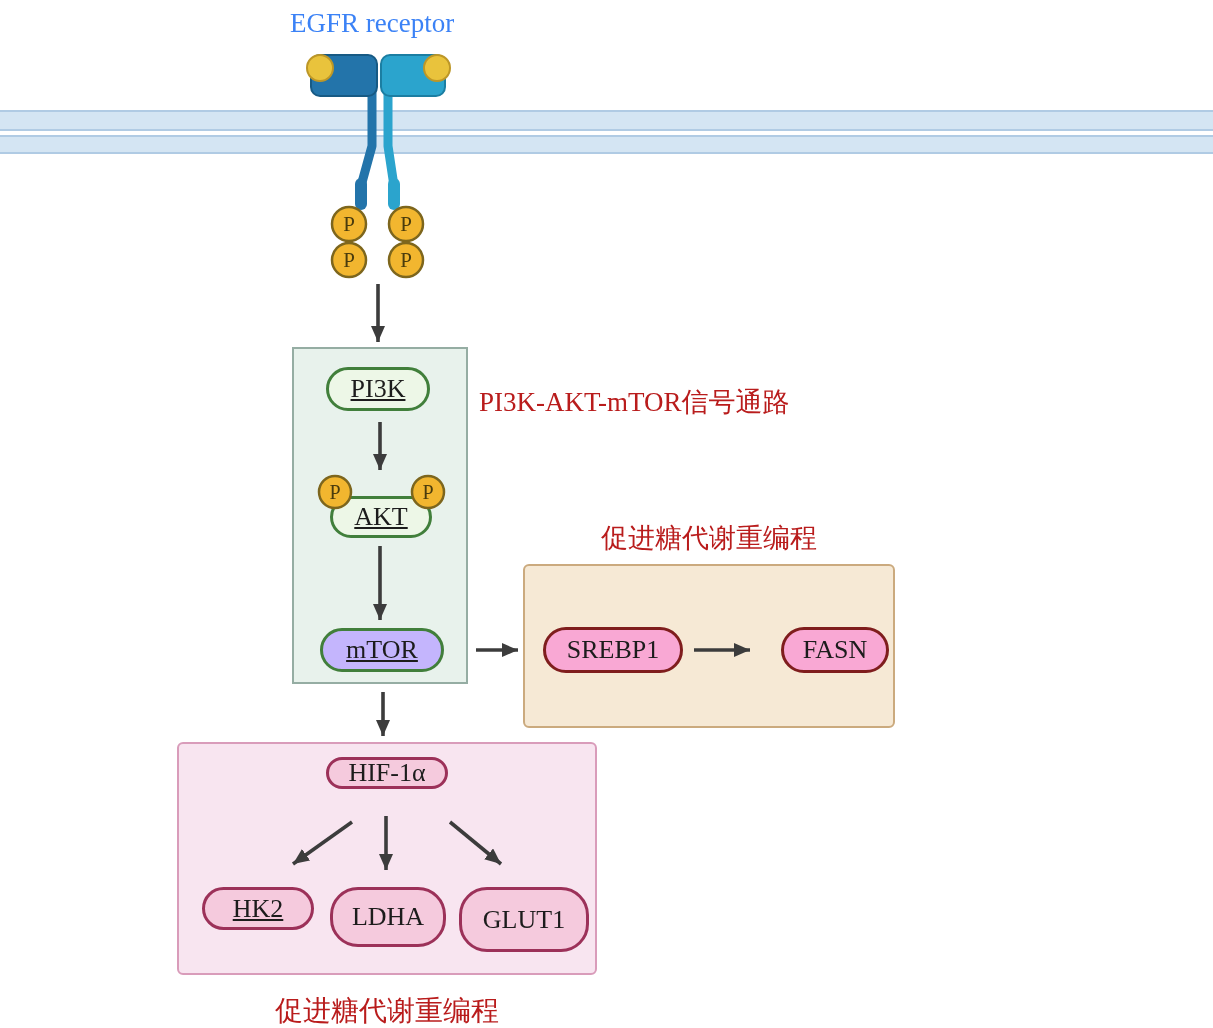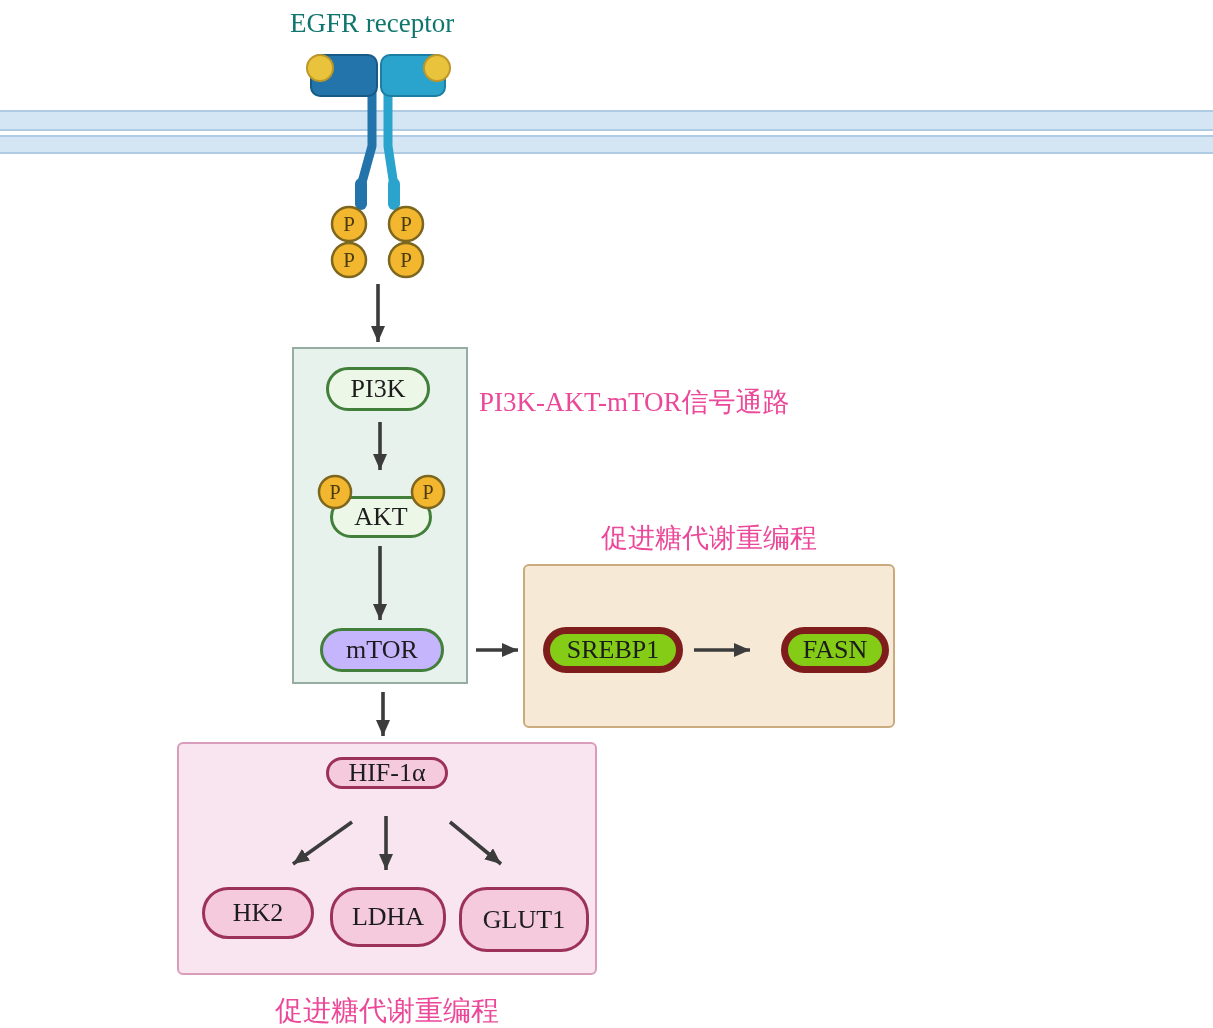--- a/index.html
+++ b/index.html
@@ -8,41 +8,41 @@
     position:relative; width:1213px; height:1028px; background:#ffffff;
     font-family:"Liberation Serif","DejaVu Serif",serif; overflow:hidden;
   }
   
   .band { position:absolute; left:0; width:100%; background:#d4e5f3;
           border-top:2px solid #b0cbe4; border-bottom:2px solid #b0cbe4; }
   .band.top { top:110px; height:21px; }
   .band.bottom { top:135px; height:19px; }
 
   
-  .label { position:absolute; color:#ec4899; white-space:nowrap; }
-  .egfr-label { top:8px; left:290px; font-size:27px; color:#0f766e; }
+  .label { position:absolute; color:#b91c1c; white-space:nowrap; }
+  .egfr-label { top:8px; left:290px; font-size:27px; color:#3b82f6; }
   .pathway-label { left:479px; top:384px; font-size:27px; }
   .lipid-label { left:523px; top:520px; width:372px; text-align:center; font-size:27px; }
   .glucose-label { left:177px; top:992px; width:420px; text-align:center; font-size:28px; }
 
   
   .box { position:absolute; }
   .pathway-box { left:292px; top:347px; width:176px; height:337px;
                  background:#e8f2ec; border:2px solid #95ada3; }
   .lipid-box { left:523px; top:564px; width:372px; height:164px;
                background:#f6e9d5; border:2px solid #cbaa7e; border-radius:6px; }
   .glucose-box { left:177px; top:742px; width:420px; height:233px;
                  background:#f8e5f0; border:2px solid #d99cba; border-radius:6px; }
 
   
   .pill { position:absolute; display:flex; align-items:center; justify-content:center;
           font-size:26px; color:#1c1c1c; border-radius:28px; }
-  .pill.green { background:#edf7e7; border:3px solid #417f3b; }
+  .pill.green { background:#edf7e7; border:3px solid #417f3b;text-decoration:underline; }
   .pill.green.deep { background:#c4b5fd; }
-  .pill.tan { background:#84cc16; border:7px solid #7f1d1d; }
+  .pill.tan { background:#f9a8d4; border:3px solid #7f1d1d; }
   .pill.pink { background:#f5cadd; border:3px solid #9c3159; }
 
   .overlay { position:absolute; left:0; top:0; z-index:5; pointer-events:none; }
 </style>
 </head>
 <body>
 
 <div class="canvas">
 
   <div class="band top"></div>
@@ -58,21 +58,21 @@
   <div class="box glucose-box"></div>
 
   <div class="pill green" style="left:326px; top:367px; width:104px; height:44px;">PI3K</div>
   <div class="pill green" style="left:330px; top:496px; width:102px; height:42px;">AKT</div>
   <div class="pill green deep" style="left:320px; top:628px; width:124px; height:44px;">mTOR</div>
 
   <div class="pill tan" style="left:543px; top:627px; width:140px; height:46px;">SREBP1</div>
   <div class="pill tan" style="left:781px; top:627px; width:108px; height:46px;">FASN</div>
 
   <div class="pill pink" style="left:326px; top:757px; width:122px; height:32px;">HIF-1α</div>
-  <div class="pill pink" style="left:202px; top:887px; width:112px; height:52px;">HK2</div>
+  <div class="pill pink" style="left:202px; top:887px; width:112px; height:43px;text-decoration:underline;">HK2</div>
   <div class="pill pink" style="left:330px; top:887px; width:116px; height:60px;">LDHA</div>
   <div class="pill pink" style="left:459px; top:887px; width:130px; height:65px;">GLUT1</div>
 
   <svg class="overlay" width="1213" height="1028" viewBox="0 0 1213 1028">
     <defs>
       <marker id="ah" markerUnits="userSpaceOnUse" markerWidth="18" markerHeight="16" refX="16" refY="7" orient="auto">
         <path d="M0,0 L16,7 L0,14 Z" fill="#3c3c3c"></path>
       </marker>
     </defs>
 

